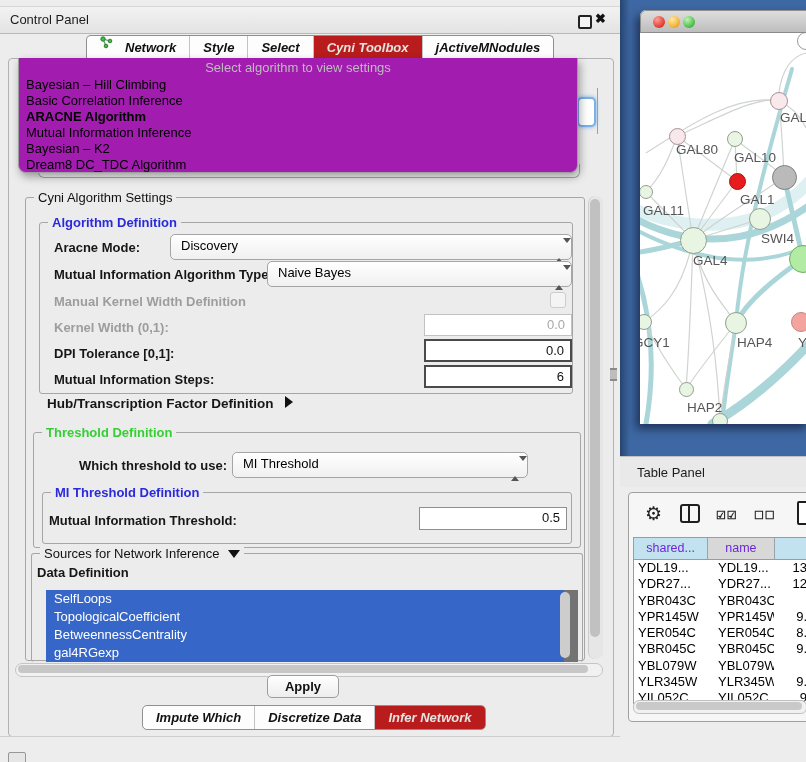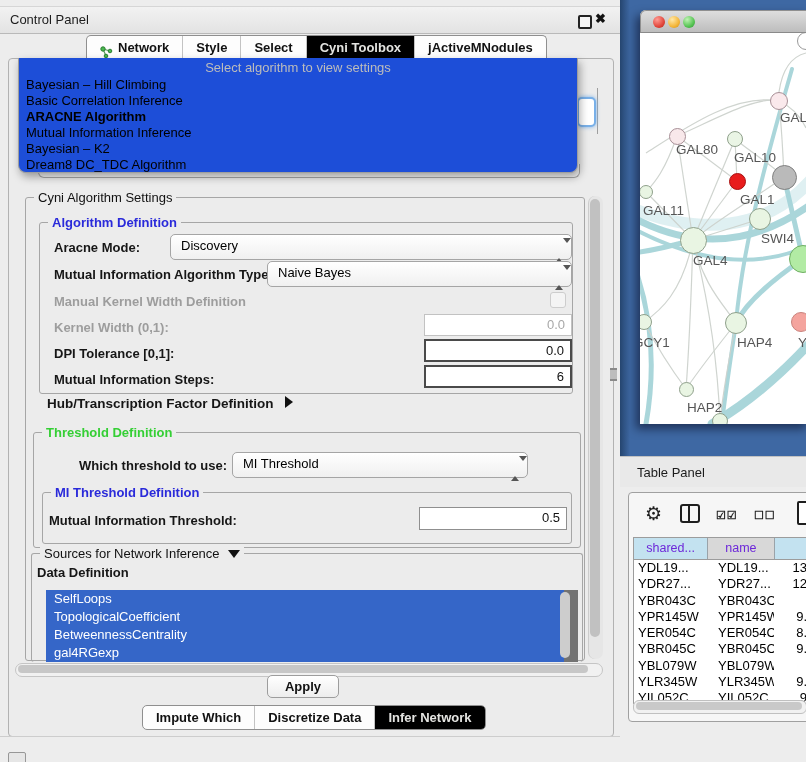--- a/index.html
+++ b/index.html
@@ -9,32 +9,32 @@
   
   .cp-titlebar{left:0;top:6px;width:620px;height:26px;
     background:linear-gradient(#f2f2f2,#e3e3e3);
     border-top:1px solid #d6d6d6;border-bottom:1px solid #b9b9b9;}
   .cp-title{left:10px;top:5px;font-size:13px;color:#1c1c1c;}
   .win-restore{right:0;left:578px;top:8px;width:10px;height:10px;border:2px solid #222;border-radius:2px;background:#f4f4f4;}
   .win-close{left:595px;top:4px;font-size:13px;font-weight:bold;color:#111;}
   
   .tabbar{display:inline-flex;height:23px;background:#fdfdfd;border:1px solid #8f8f8f;
     border-radius:5px;overflow:hidden;font-size:13px;font-weight:bold;}
-  .tabbar .tab{padding:0 13px;line-height:23px;color:#111;white-space:nowrap;display:flex;align-items:flex-end;gap:5px;}
+  .tabbar .tab{padding:0 13px;line-height:23px;color:#111;white-space:nowrap;display:flex;align-items:flex-start;gap:12px;font-style:italic;}
   .tabbar .tab + .tab{border-left:1px solid #c3c3c3;}
-  .tabbar .tab.sel{background:#000000;color:#e4e4e1;}
+  .tabbar .tab.sel{background:#b91c1c;color:#e4e4e1;}
   #top-tabs{left:86px;top:35px;border-bottom:none;border-radius:5px 5px 0 0;}
   #bottom-tabs{left:142px;top:705px;}
   
   .outer-panel{left:8px;top:58px;width:604px;height:677px;background:#ececec;
     border:1px solid #b2b2b2;border-radius:4px;}
   .cp-bottom-line{left:0;top:736px;width:620px;height:2px;border-top:1px solid #cdcdcd;}
   .mini-dock-icon{left:8px;top:752px;width:16px;height:10px;background:#e6e6e6;border:1px solid #979797;border-radius:2px 2px 0 0;}
   
-  .popup{left:18px;top:58px;width:558px;height:114px;background:#1d4ed8;
+  .popup{left:18px;top:58px;width:558px;height:114px;background:#a21caf;
     border:1px solid #9e9e9e;border-top:none;border-radius:0 0 8px 8px;
     box-shadow:2px 4px 8px rgba(0,0,0,.35);z-index:30;}
   .popup-placeholder{left:0;top:2px;width:100%;text-align:center;font-size:13px;color:#bcbcbc;}
   .popup-items{left:0;top:19px;width:100%;}
   .popup-item{height:16px;line-height:16px;font-size:13px;padding-left:7px;color:#000;white-space:nowrap;}
   .popup-item.bold{font-weight:bold;}
   
   .combo-ghost{left:577px;top:97px;width:15px;height:26px;background:#fff;
     border:2px solid #79b0e8;border-radius:5px;box-shadow:0 0 4px #79b0e8;z-index:5;}
   .group-ghost-line{left:597px;top:88px;width:1px;height:46px;background:#9e9e9e;z-index:4;}

